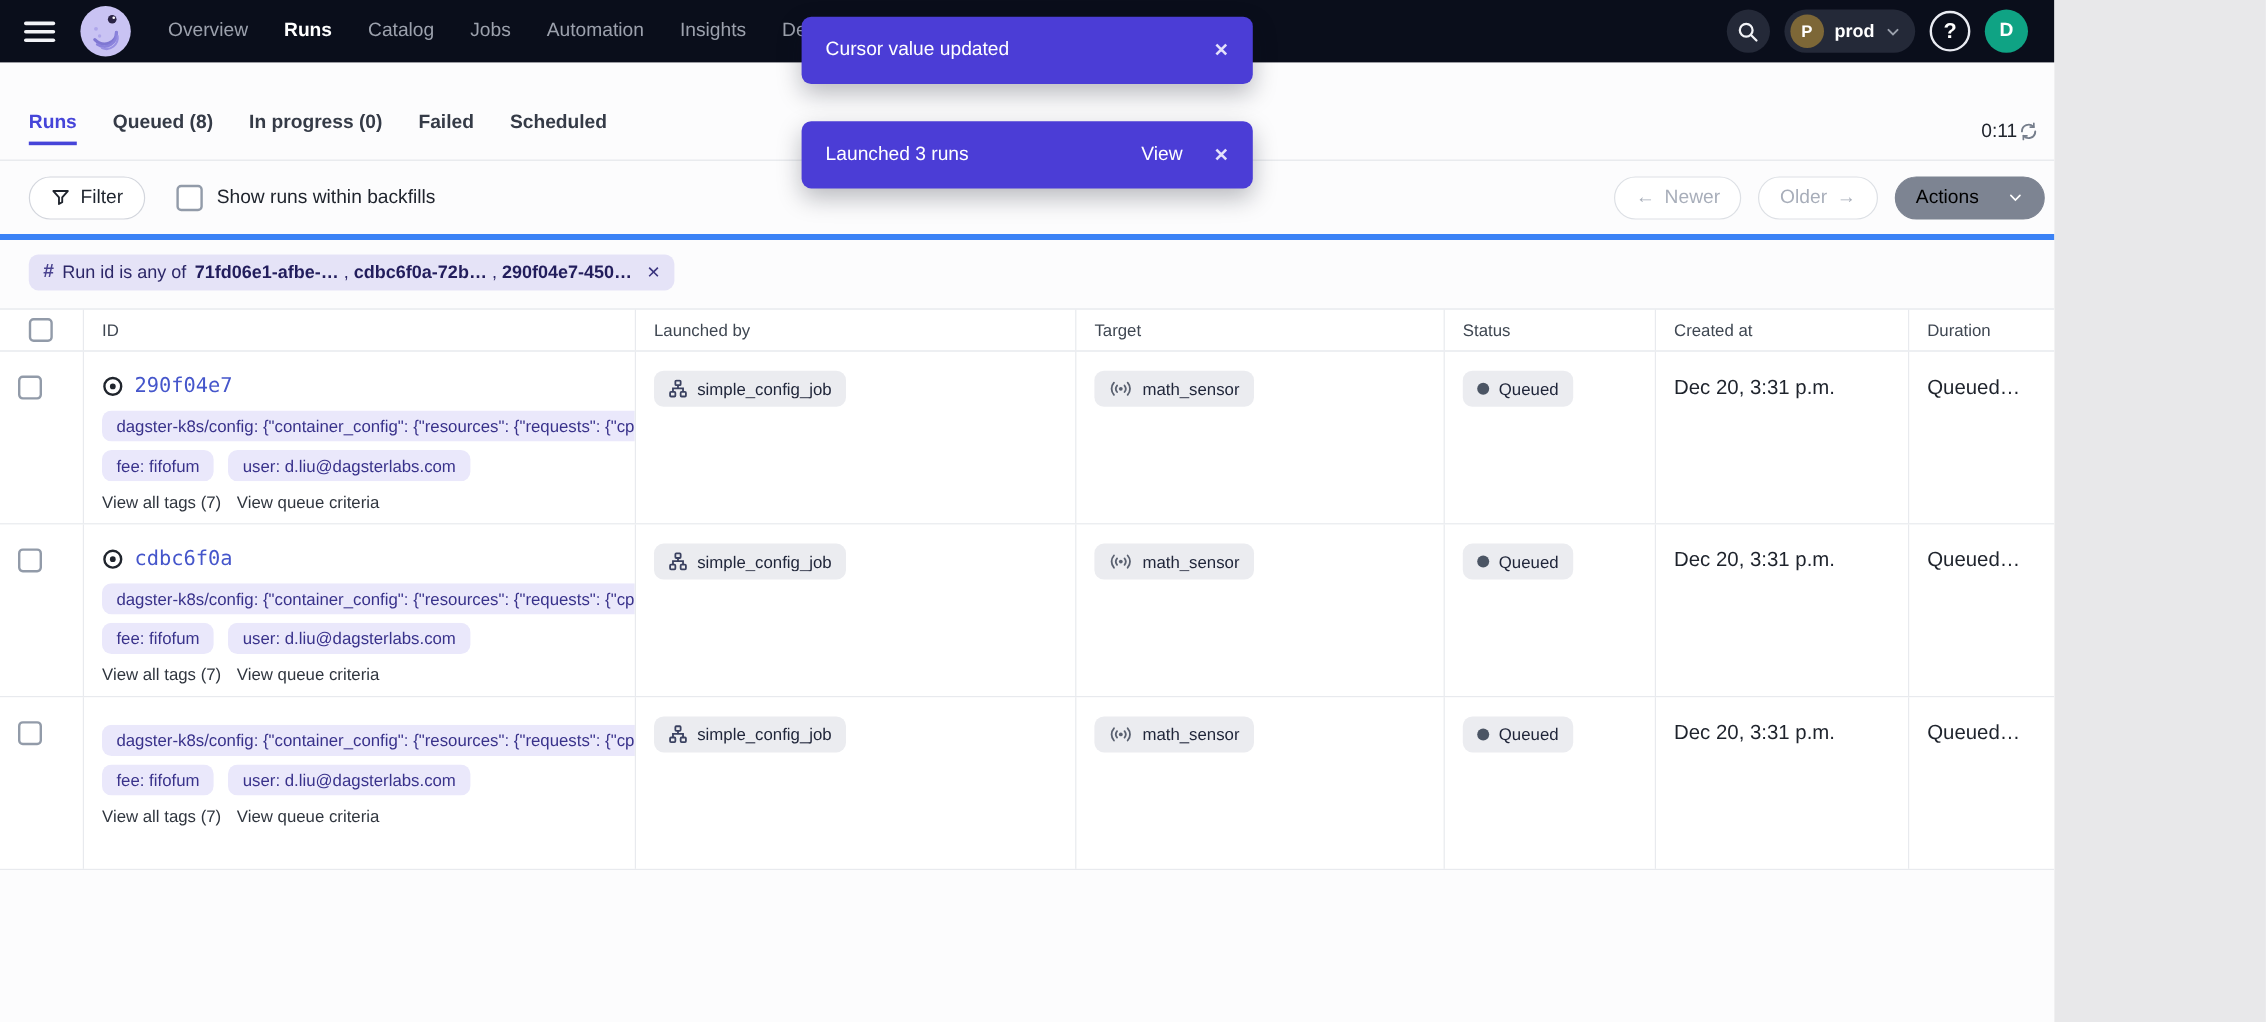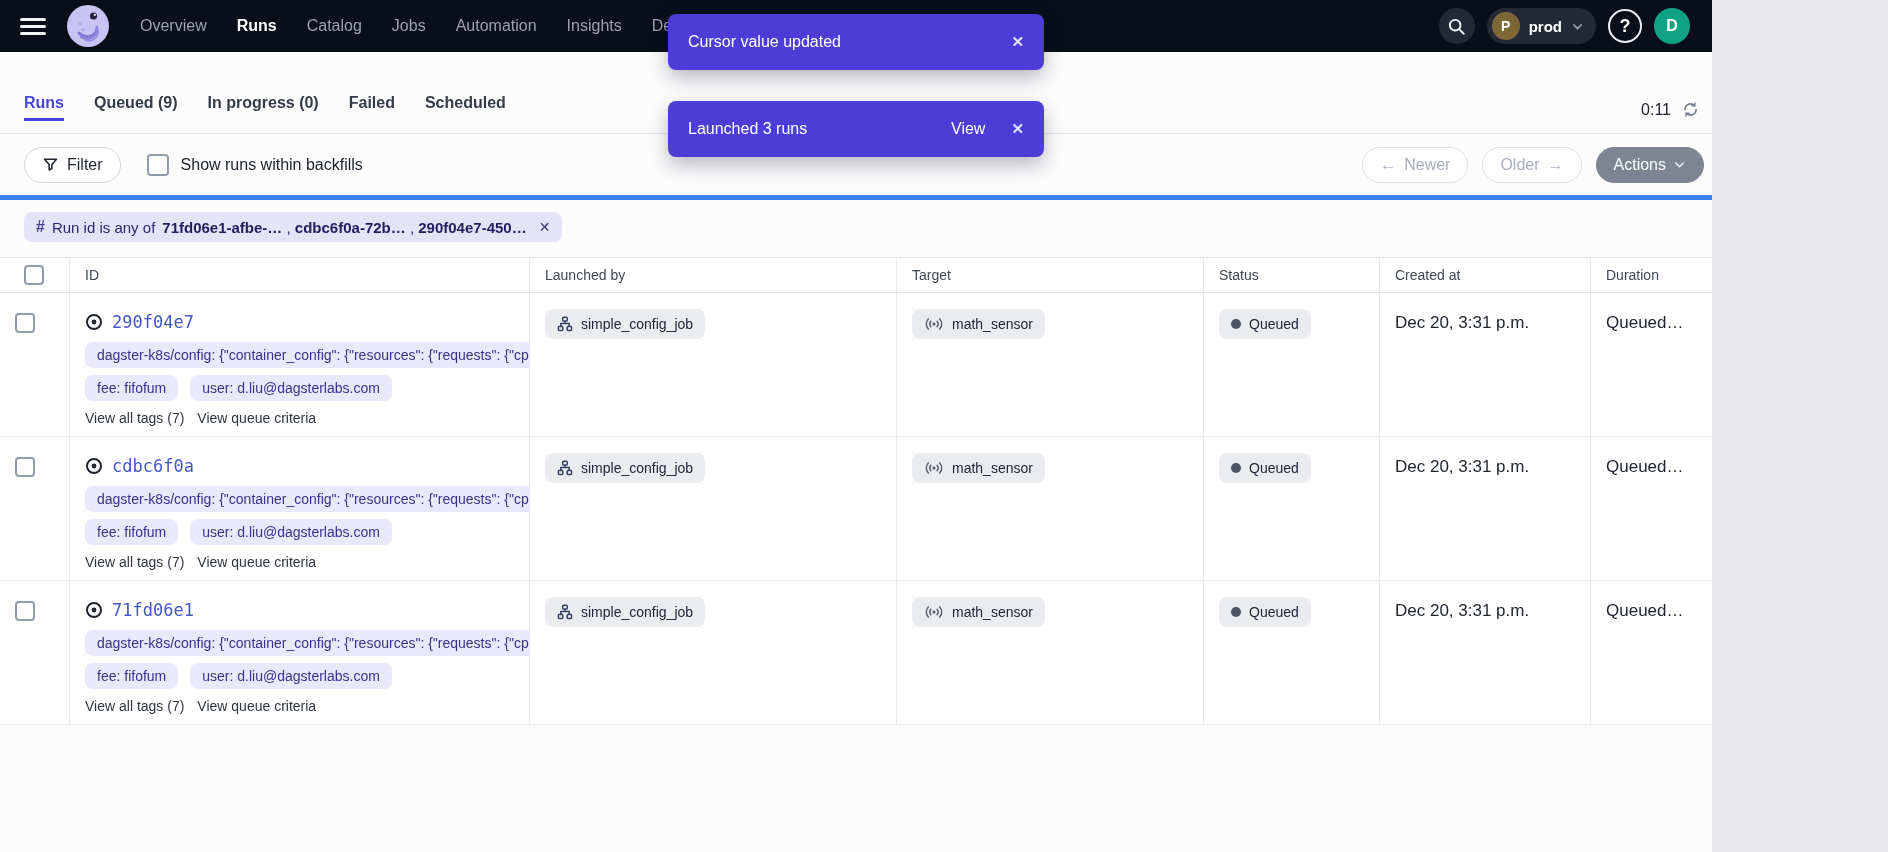--- a/index.html
+++ b/index.html
@@ -45,28 +45,28 @@
   .toast-action { font-weight:500; margin-right:26px; cursor:pointer; }
   .toast-close { font-size:15px; font-weight:700; cursor:pointer; color:#E4E1FB; }
 
   
   .tabsbar {
     height:82px; display:flex; align-items:flex-end;
     padding:0 12px 12px 24px; border-bottom:1px solid #E4E6EA;
   }
   .tab { margin-right:30px; padding-bottom:6px; border-bottom:3px solid transparent; font-size:16px; font-weight:600; color:#353B47; cursor:pointer; white-space:nowrap; }
   .tab.active { color:#4645D9; border-bottom-color:#4645D9; }
-  .tabs-right { margin-left:auto; display:flex; align-items:center; gap:10px; margin-bottom:2px; }
+  .tabs-right { margin-left:auto; display:flex; align-items:center; margin-bottom:2px; }
   .timer { font-size:16px; color:#20252E; }
 
   
   .toolbar { height:66px; display:flex; align-items:center; padding:0 8px 0 24px; border-bottom:5px solid #3b82f6; }
   .btn { height:36px; border-radius:18px; background:#fff; border:1px solid #D3D6DD; display:inline-flex; align-items:center; gap:8px; padding:0 17px; font-size:16px; color:#1E242E; cursor:pointer; white-space:nowrap; }
   .btn.pager { border-color:#DDE0E5; color:#A8AEBA; margin-left:14px; }
-  .btn.actions { background:#7D8492; border-color:#7D8492; color:#ffffff; margin-left:14px; gap:7px; }
+  .btn.actions { background:#7D8492; border-color:#7D8492; color:#000000; margin-left:14px; gap:24px; }
   .checkbox { width:22px; height:22px; border:2px solid #929BA9; border-radius:4px; background:#fff; flex:none; cursor:pointer; }
   .bf-label { font-size:16px; margin-left:12px; color:#20252E; }
   .toolbar .checkbox { margin-left:26px; }
   .toolbar .spacer { flex:1; }
 
   
   .chiprow { padding:12px 24px 0 24px; height:57px; }
   .chip { display:inline-flex; align-items:center; height:30px; background:#E5E3F7; border-radius:8px; padding:0 12px; font-size:15px; color:#2C2768; gap:7px; }
   .chip .hash { font-weight:700; color:#4A4390; font-size:16px; }
   .chip b { font-weight:700; color:#221D5C; }
@@ -163,21 +163,21 @@
   <div class="toast toast-2">
     <span>Launched 3 runs</span>
     <span class="spacer"></span>
     <span class="toast-action">View</span>
     <span class="toast-close">✕</span>
   </div>
 
   <div class="tabsbar">
     <div id="tab-list" style="display:flex;align-items:flex-end;">
         <span class="tab active">Runs</span>
-        <span class="tab">Queued (9)</span>
+        <span class="tab">Queued (8)</span>
         <span class="tab">In progress (0)</span>
         <span class="tab">Failed</span>
         <span class="tab">Scheduled</span>
       </div>
     <div class="tabs-right">
       <span class="timer">0:11</span>
       <svg width="19" height="19" viewBox="0 0 24 24" fill="none" stroke="#767E8C" stroke-width="2" stroke-linecap="round">
         <path d="M5 12a7 7 0 0 1 12.2-4.7"></path>
         <path d="M19 12a7 7 0 0 1-12.2 4.7"></path>
         <path d="M17.5 3.6v3.8h-3.8" stroke-width="1.8"></path>
@@ -357,27 +357,20 @@
         </span>
       </div>
     </div>
   </div>
 
   <div class="tgrid trow">
     <div class="cell c-check">
             <span class="checkbox" style="width:20px;height:20px;"></span>
           </div>
     <div class="cell c-id">
-      <div class="id-line">
-        <svg width="18" height="18" viewBox="0 0 18 18">
-          <circle cx="9" cy="9" r="7" fill="none" stroke="#20252D" stroke-width="2"></circle>
-          <circle cx="9" cy="9" r="2.4" fill="#20252D"></circle>
-        </svg>
-        <a class="run-link">71fd06e1</a>
-      </div>
       <div class="tag-line"><span class="tag">dagster-k8s/config: {"container_config": {"resources": {"requests": {"cpu"</span></div>
       <div class="tag-line">
         <span class="tag">fee: fifofum</span><span class="tag">user: d.liu@dagsterlabs.com</span>
       </div>
       <div class="links-line">
         <span class="rowlink">View all tags (7)</span>
         <span class="rowlink">View queue criteria</span>
       </div>
     </div>
     <div class="cell c-target">

